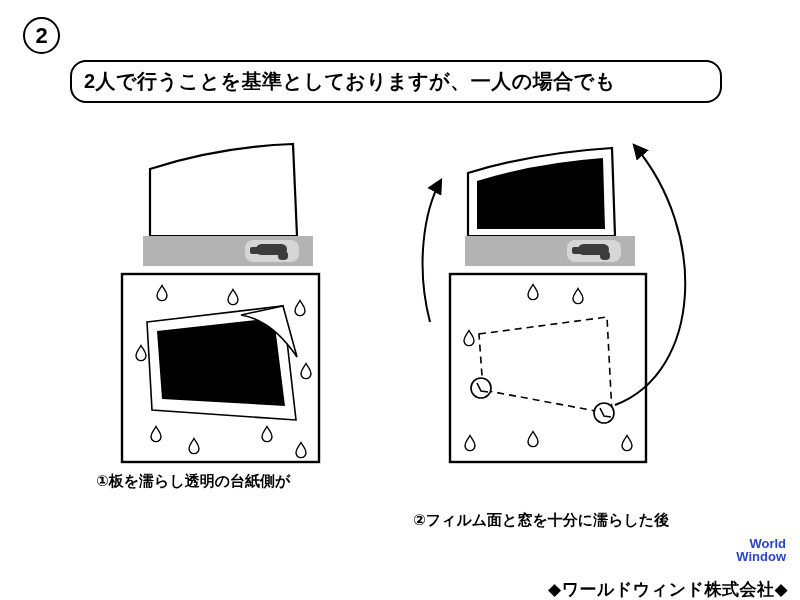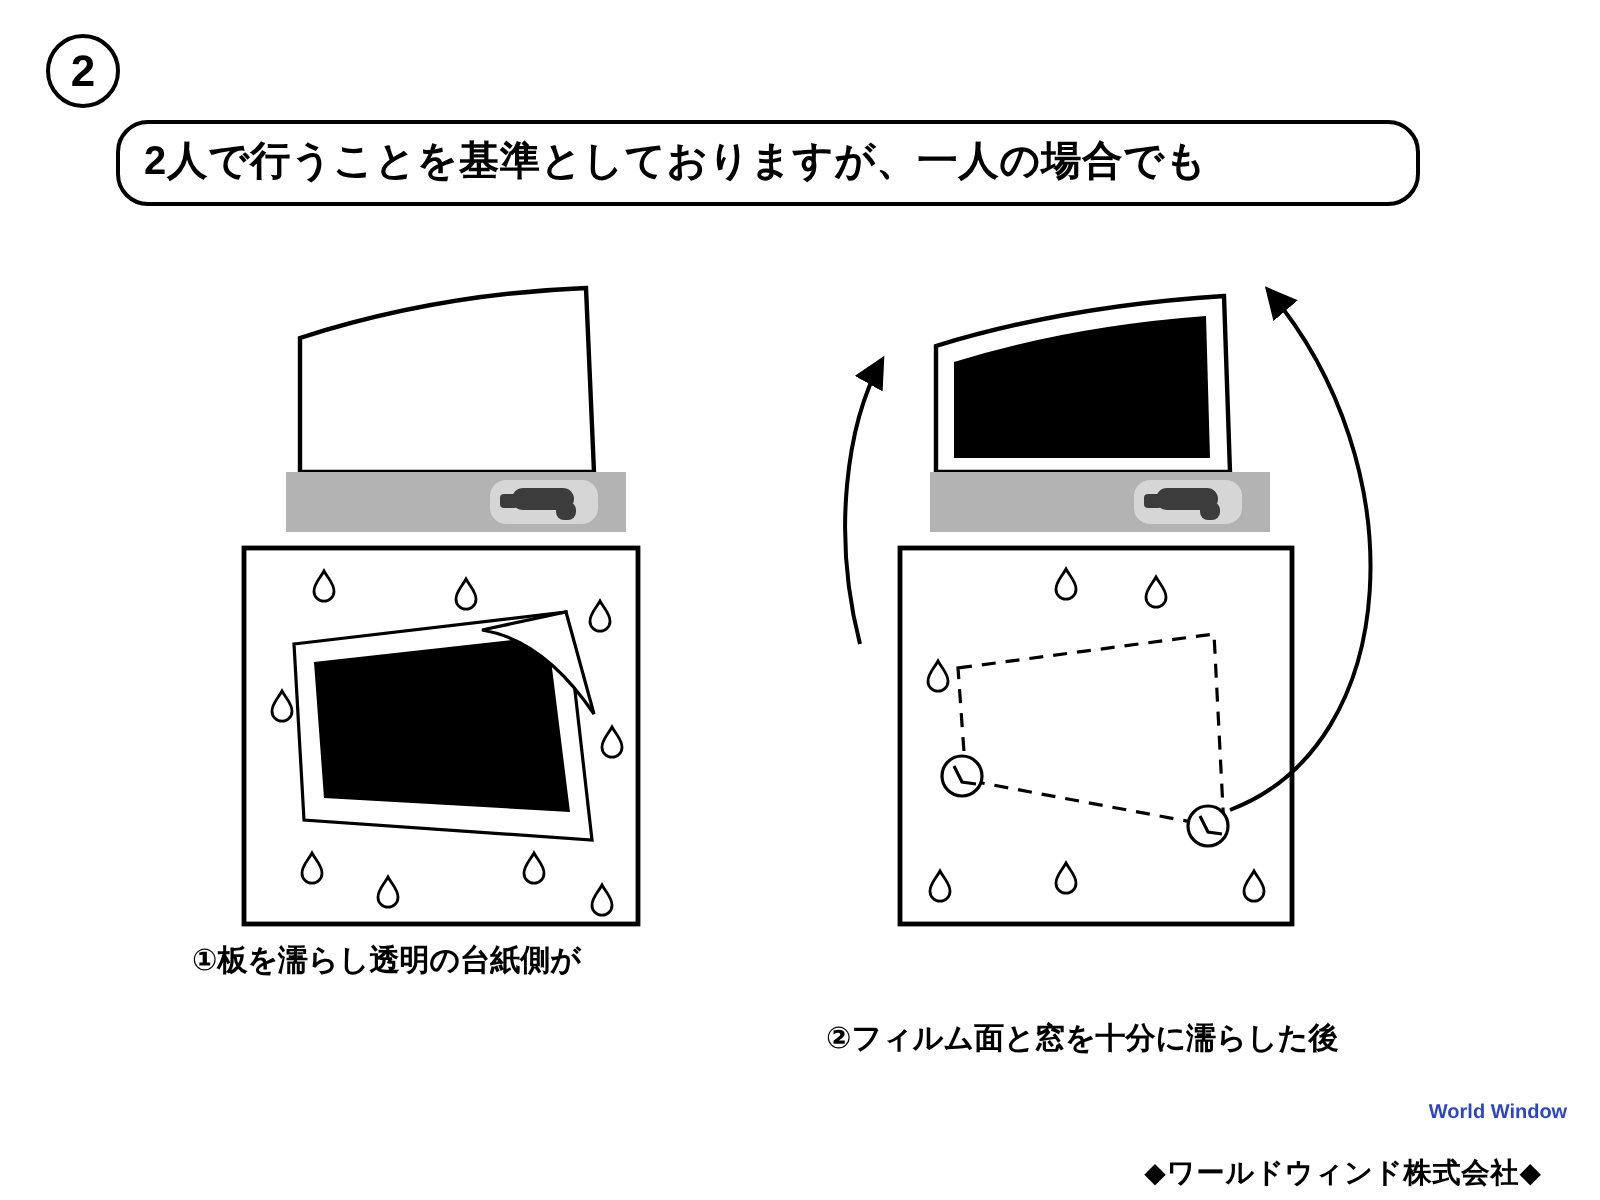--- a/index.html
+++ b/index.html
@@ -9,36 +9,36 @@
     font-family:"Liberation Sans","DejaVu Sans",sans-serif;
   }
   .abs{position:absolute;}
   #step-badge{
     left:23px;top:17px;width:33px;height:33px;
     border:2.5px solid #000;border-radius:50%;
     display:flex;align-items:center;justify-content:center;
     font-size:22px;font-weight:700;
   }
   #bubble{
-    left:58px;top:60px;width:624px;
+    left:70px;top:60px;width:624px;
     border:2.6px solid #000;border-radius:16px;
     padding:6px 12px;
     font-size:20px;line-height:27px;font-weight:600;letter-spacing:0.5px;
   }
   #svg-layer{left:0;top:0;width:800px;height:600px;}
   .caption{font-size:15px;line-height:21px;font-weight:600;}
   #caption-left{left:96px;top:470px;}
   #caption-right{left:413px;top:509px;}
   .indent{padding-left:15px;}
   #logo{right:14px;top:533px;width:74px;text-align:center;line-height:1;}
   #logo-ws{font-size:31px;font-weight:700;font-style:italic;}
   #logo-ws .w1{color:#14161f;}
   #logo-ws .w2{color:#2b46c8;margin-left:-14px;}
-  #logo-sub{color:#2b46c8;font-size:10px;margin-top:19px;font-weight:600;}
-  #company{right:29px;top:578px;font-size:14px;font-weight:700;letter-spacing:0.5px;}
+  #logo-sub{color:#2b46c8;font-size:13px;margin-top:4px;font-weight:600;text-align:right;}
+  #company{right:12px;top:578px;font-size:17px;font-weight:700;letter-spacing:0.5px;}
 </style>
 </head>
 <body>
 
 <svg id="svg-layer" class="abs" viewBox="0 0 800 600">
   <defs>
     <marker id="ah" viewBox="0 0 10 10" refX="8.5" refY="5" markerWidth="8" markerHeight="8" orient="auto-start-reverse">
       <path d="M0,0 L10,5 L0,10 Z" fill="#000"></path>
     </marker>
     <g id="droplet">

